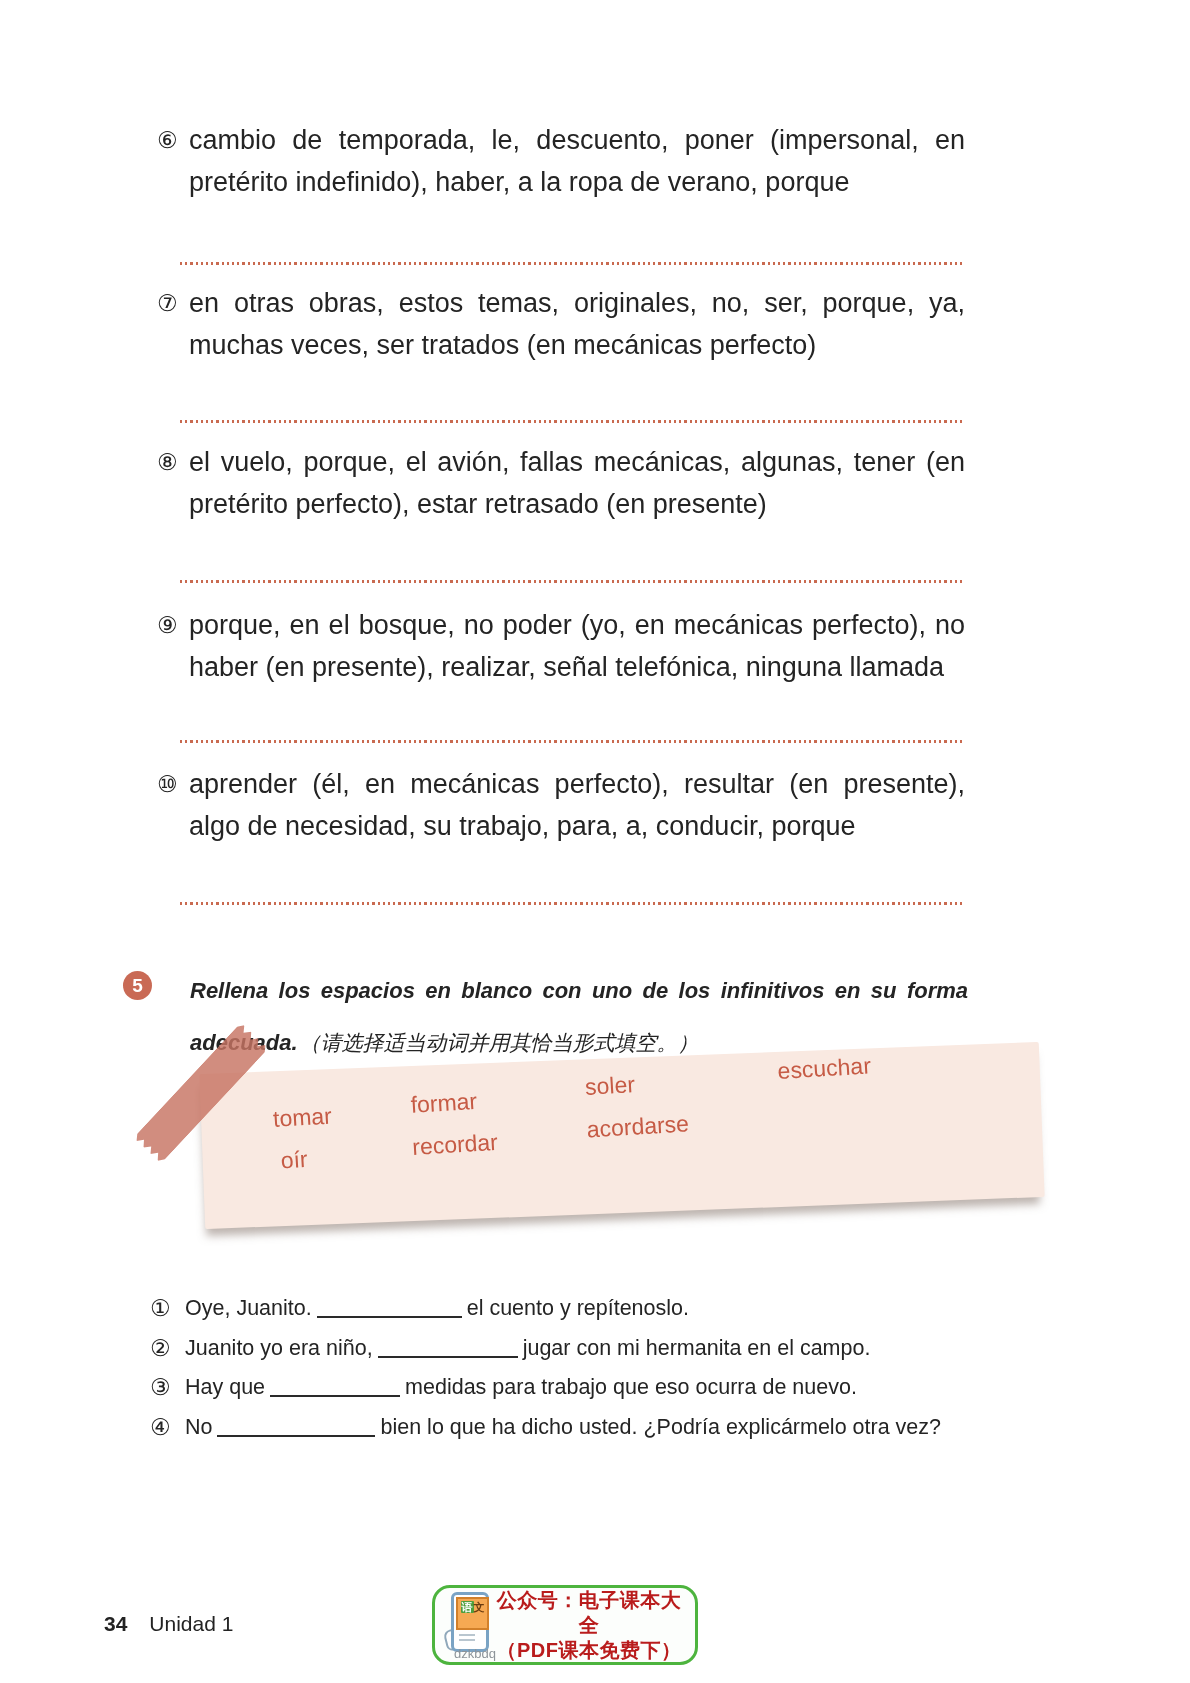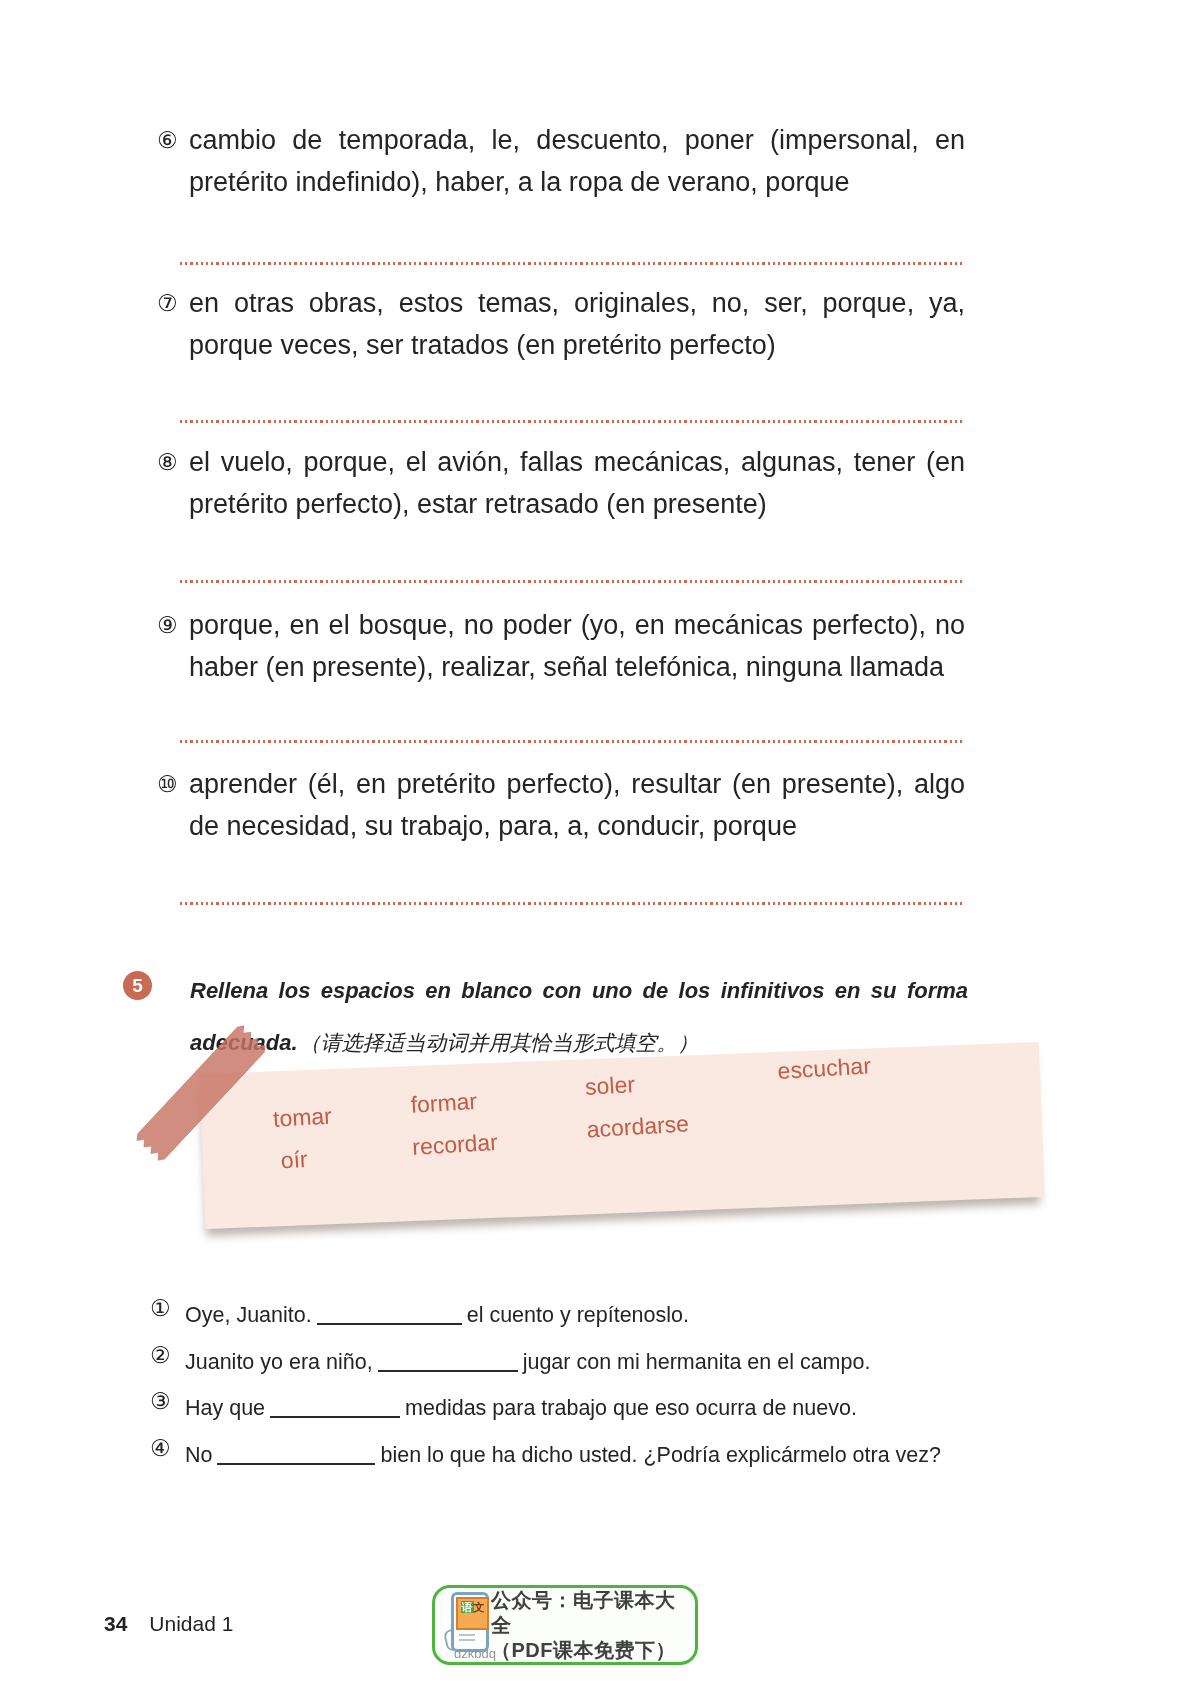--- a/index.html
+++ b/index.html
@@ -29,75 +29,75 @@
         box-shadow:-2px 10px 9px -3px rgba(125,108,98,.5);}
   .vword{position:absolute;font-size:23px;color:#c65b45;white-space:nowrap;transform:rotate(-1.2deg);}
   .tape{position:absolute;left:122px;top:1074px;width:158px;height:38px;background:rgba(199,116,99,.82);
         transform:rotate(-47deg);z-index:3;
         clip-path:polygon(6px 0,152px 0,158px 12%,152px 24%,158px 37%,152px 50%,158px 62%,152px 75%,158px 88%,152px 100%,6px 100%,0 88%,6px 75%,0 62%,6px 50%,0 37%,6px 24%,0 12%);}
 
   
   .qwrap{position:absolute;left:150px;top:1289px;width:828px;}
   .q{display:flex;}
   .q .num{flex:0 0 35px;font-size:23px;line-height:39.5px;}
-  .qtext{flex:1;font-size:21.5px;line-height:39.5px;margin-top:7px;}
+  .qtext{flex:1;font-size:21.5px;line-height:39.5px;}
   .blank{display:inline-block;border-bottom:2px solid #2a2a2a;height:13px;margin:0 5px;transform:translateY(3px);}
 
   
   .footer{position:absolute;left:104px;top:1588px;font-size:21px;color:#232323;margin-top:24px;}
   .footer .pg{font-weight:bold;margin-right:22px;}
 
   
   .badge{position:absolute;left:432px;top:1585px;width:266px;height:80px;border:3px solid #4db43e;
          border-radius:18px;background:#fcfefc;display:flex;align-items:center;
          padding:2px 8px 2px 10px;box-sizing:border-box;}
   .bicon{position:relative;width:46px;height:66px;flex:0 0 46px;}
   .phone{position:absolute;left:6px;top:0;width:32px;height:54px;background:#fff;border:3px solid #7aa3c4;border-radius:6px;}
   .bookp{position:absolute;left:11px;top:5px;width:33px;height:33px;background:#f6a953;border:2px solid #d2802a;
          box-sizing:border-box;font-size:11px;line-height:1.15;text-align:center;padding-top:2px;font-weight:bold;}
   .bookp .yu{background:#4f9e3c;color:#fff;padding:0 1px;border-radius:1px;}
   .bookp .wen{color:#6b3c10;}
   .bline{position:absolute;left:14px;width:16px;height:0;border-top:2px solid #b9c6cf;}
   .hand{position:absolute;left:0;bottom:8px;width:13px;height:17px;border:2.5px solid #90a8ba;background:#fff;
         border-radius:7px 7px 0 6px;transform:rotate(-14deg);}
   .dz{position:absolute;bottom:-3px;left:9px;font-size:13px;color:#8d9499;font-weight:normal;}
-  .btext{flex:1;text-align:left;color:#404040;font-weight:bold;font-size:20px;line-height:25px;letter-spacing:.5px;}
+  .btext{flex:1;text-align:center;color:#b91c1c;font-weight:bold;font-size:20px;line-height:25px;letter-spacing:.5px;}
 </style>
 </head>
 <body>
 
 <div class="page">
 
   <div class="item" style="top:119px">
     <span class="num">⑥</span>
     <span class="itext">cambio de temporada, le, descuento, poner (impersonal, en pretérito indefinido), haber, a la ropa de verano, porque</span>
   </div>
   <div class="dotline" style="top:262px"></div>
 
   <div class="item" style="top:282px">
     <span class="num">⑦</span>
-    <span class="itext">en otras obras, estos temas, originales, no, ser, porque, ya, porque veces, ser tratados (en pretérito perfecto)</span>
+    <span class="itext">en otras obras, estos temas, originales, no, ser, porque, ya, muchas veces, ser tratados (en mecánicas perfecto)</span>
   </div>
   <div class="dotline" style="top:420px"></div>
 
   <div class="item" style="top:441px">
     <span class="num">⑧</span>
     <span class="itext">el vuelo, porque, el avión, fallas mecánicas, algunas, tener (en pretérito perfecto), estar retrasado (en presente)</span>
   </div>
   <div class="dotline" style="top:580px"></div>
 
   <div class="item" style="top:604px">
     <span class="num">⑨</span>
     <span class="itext">porque, en el bosque, no poder (yo, en mecánicas perfecto), no haber (en presente), realizar, señal telefónica, ninguna llamada</span>
   </div>
   <div class="dotline" style="top:740px"></div>
 
   <div class="item" style="top:763px">
     <span class="num">⑩</span>
-    <span class="itext">aprender (él, en pretérito perfecto), resultar (en presente), algo de necesidad, su trabajo, para, a, conducir, porque</span>
+    <span class="itext">aprender (él, en mecánicas perfecto), resultar (en presente), algo de necesidad, su trabajo, para, a, conducir, porque</span>
   </div>
   <div class="dotline" style="top:902px"></div>
 
   <div class="ex5head">
     <span class="ex5num">5</span>
     <span class="ex5text"><strong>Rellena los espacios en blanco con uno de los infinitivos en su forma adecuada.</strong><span class="zh">（请选择适当动词并用其恰当形式填空。）</span></span>
   </div>
 
   <div class="vbox">
     <span class="vword" style="left:72px;top:34px">tomar</span>

